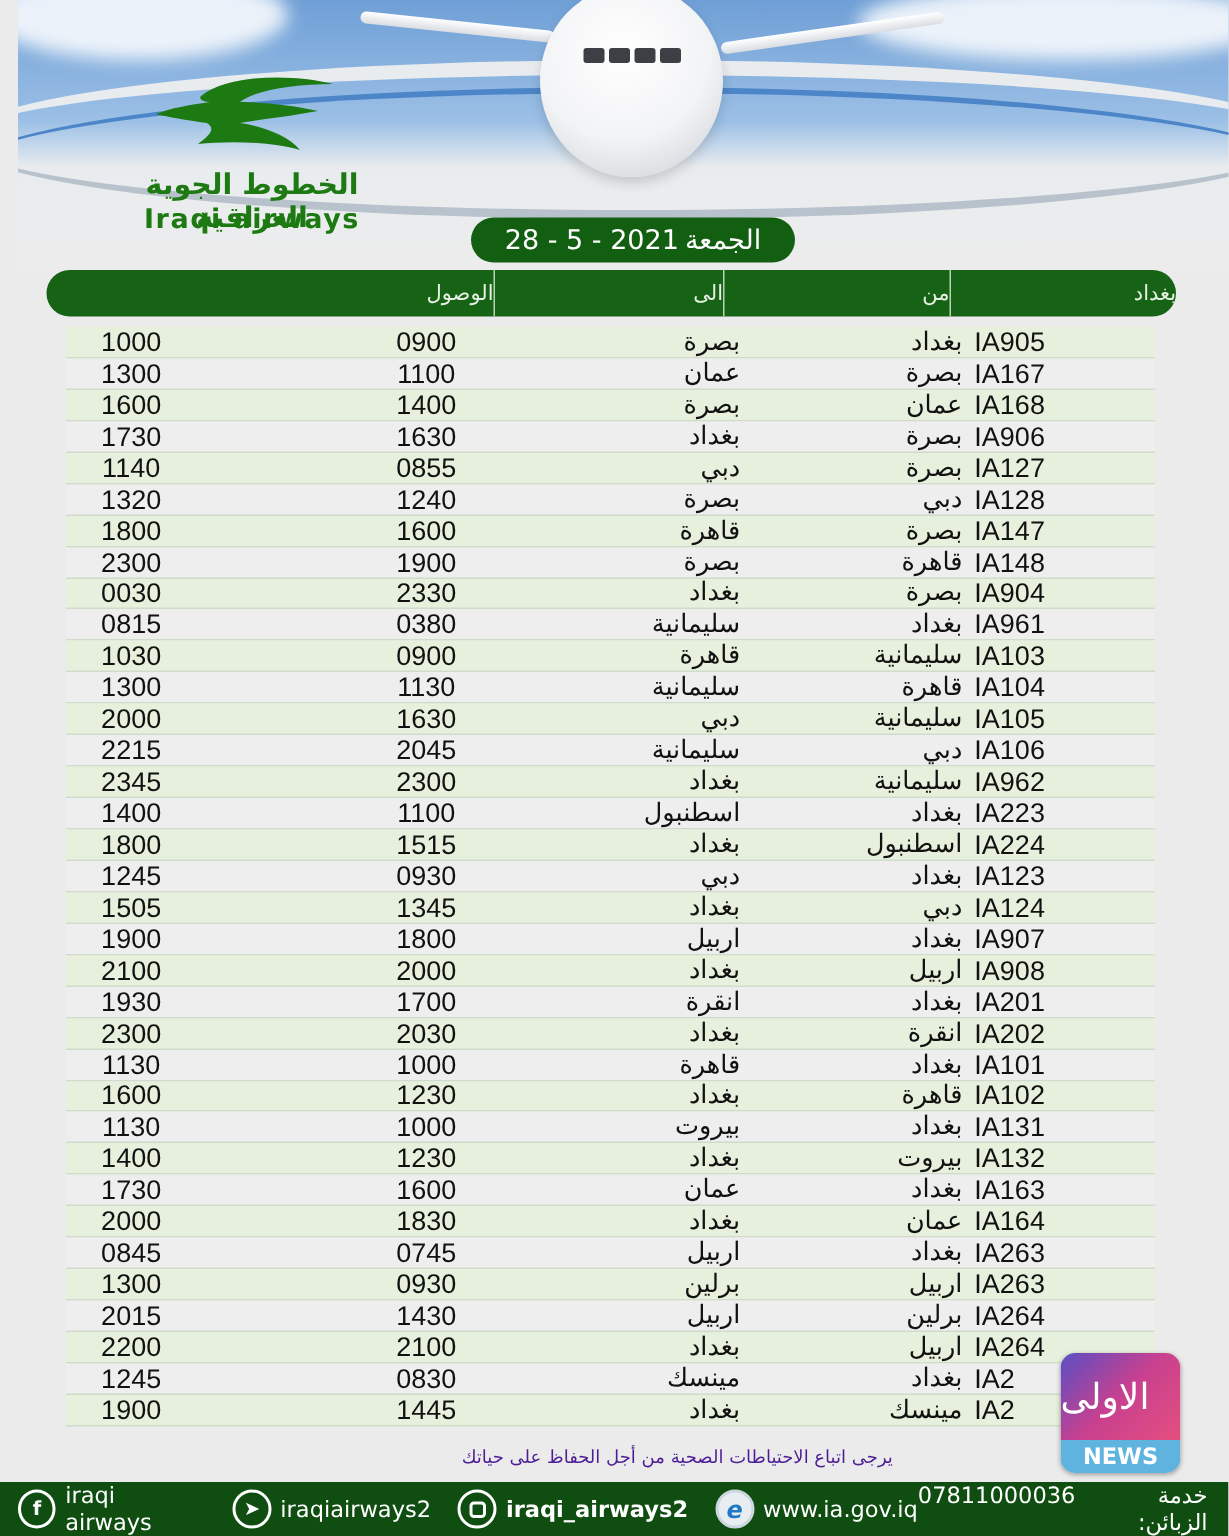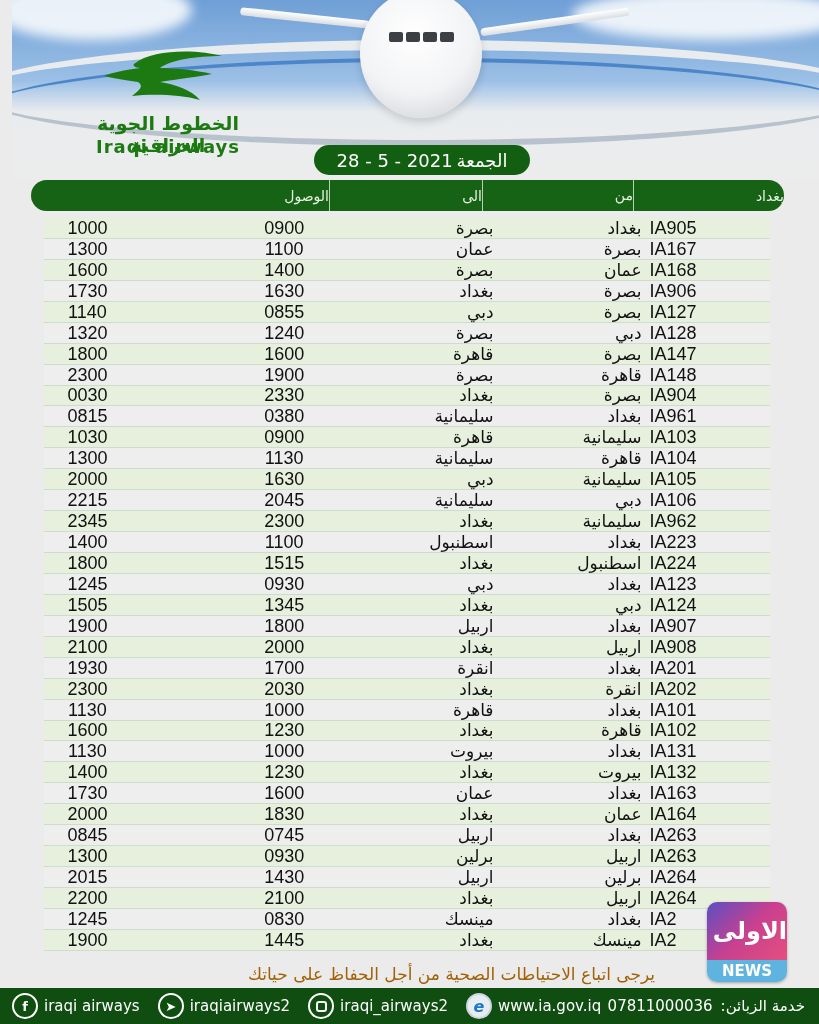--- a/index.html
+++ b/index.html
@@ -26,28 +26,28 @@
   .tbody { position:absolute; left:44px; top:218px; width:726px; }
   .tr { height:20.95px; display:flex; direction:rtl; border-bottom:1px solid #cfdccc; box-sizing:border-box; align-items:center; }
   .tr.alt { background:#e6f0dc; }
   .tr.plain { background:#eeeeee; }
   .td { font-size:17px; color:#111; line-height:20px; }
   .c-flight { width:122px; text-align:left; padding-left:0; font-family:"Liberation Sans", sans-serif; font-size:18px; }
   .c-from { width:150px; text-align:right; padding-right:8px; font-family:"DejaVu Sans", sans-serif; }
   .c-to { width:158px; text-align:right; font-family:"DejaVu Sans", sans-serif; }
   .c-dep { width:148px; text-align:center; font-family:Liberation Sans, sans-serif; font-size:18px; padding-left:40px; box-sizing:border-box; }
   .c-arr { width:148px; text-align:center; font-family:"Liberation Sans", sans-serif; font-size:18px; padding-right:60px; box-sizing:border-box; }
-  .notice { position:absolute; left:0; top:964px; width:819px; text-align:center; font-size:17px; color:#a16207; direction:rtl; padding-left:84px; box-sizing:border-box; }
+  .notice { position:absolute; left:0; top:964px; width:819px; text-align:center; font-size:12px; color:#4c1d95; direction:rtl; padding-left:84px; box-sizing:border-box; }
   .footer { position:absolute; left:0; top:988px; width:819px; height:36px; background:#0f4d10; display:flex; align-items:center; color:#fff; font-size:15px; }
   .fitem { display:flex; align-items:center; gap:6px; margin-left:12px; }
   .ficon { width:26px; height:26px; border-radius:50%; border:2px solid #fff; box-sizing:border-box; display:flex; align-items:center; justify-content:center; font-size:13px; font-weight:bold; }
   .ficon.web { background:#e8edf2; color:#1f78c6; border-color:#cbd6df; font-style:italic; font-size:16px; }
   .fservice { margin-left:auto; margin-right:14px; direction:rtl; display:flex; gap:8px; }
   .badge { position:absolute; left:707px; top:902px; width:80px; height:80px; border-radius:10px; overflow:hidden; box-shadow:0 1px 3px rgba(0,0,0,0.3); }
-  .badge-top { height:58px; background:linear-gradient(135deg,#5a4fc4,#c8408f,#e44f7e); color:#fff; font-weight:bold; font-size:24px; display:flex; align-items:center; justify-content:flex-start; direction:rtl; }
+  .badge-top { height:58px; background:linear-gradient(135deg,#5a4fc4,#c8408f,#e44f7e); color:#fff; font-weight:normal; font-size:24px; display:flex; align-items:center; justify-content:flex-end; direction:rtl; }
   .badge-bottom { height:22px; background:#5fb3df; color:#fff; font-weight:bold; font-size:15px; display:flex; align-items:center; justify-content:center; }
 </style>
 </head>
 <body>
 
 <div class="hero">
   <div class="cloud" style="left:-20px;top:-20px;width:200px;height:60px;"></div>
   <div class="cloud" style="left:560px;top:-10px;width:280px;height:50px;"></div>
   <div class="swoosh" style="top:40px;height:90px;border-top:10px solid #e9ecef;border-bottom:6px solid #b8c2cc;background:transparent;"></div>
   <div class="swoosh" style="top:58px;height:110px;border-top:4px solid #4d86c8;background:transparent;"></div>
@@ -340,21 +340,21 @@
 
 <div class="footer">
   <div class="fitem">
     <span class="ficon">f</span>
     <span>iraqi airways</span>
   </div>
   <div class="fitem" style="margin-left:18px;">
     <span class="ficon">➤</span>
     <span>iraqiairways2</span>
   </div>
-  <div class="fitem" style="margin-left:18px;">
+  <div class="fitem" style="margin-left:18px;font-weight:bold;">
     <span class="ficon" style="border-radius:50%;">
         <span style="display:block;width:11px;height:11px;border:2px solid #fff;border-radius:3px;box-sizing:border-box;"></span>
       </span>
     <span>iraqi_airways2</span>
   </div>
   <div class="fitem" style="margin-left:18px;">
     <span class="ficon web">e</span>
     <span>www.ia.gov.iq</span>
   </div>
   <div class="fservice">

